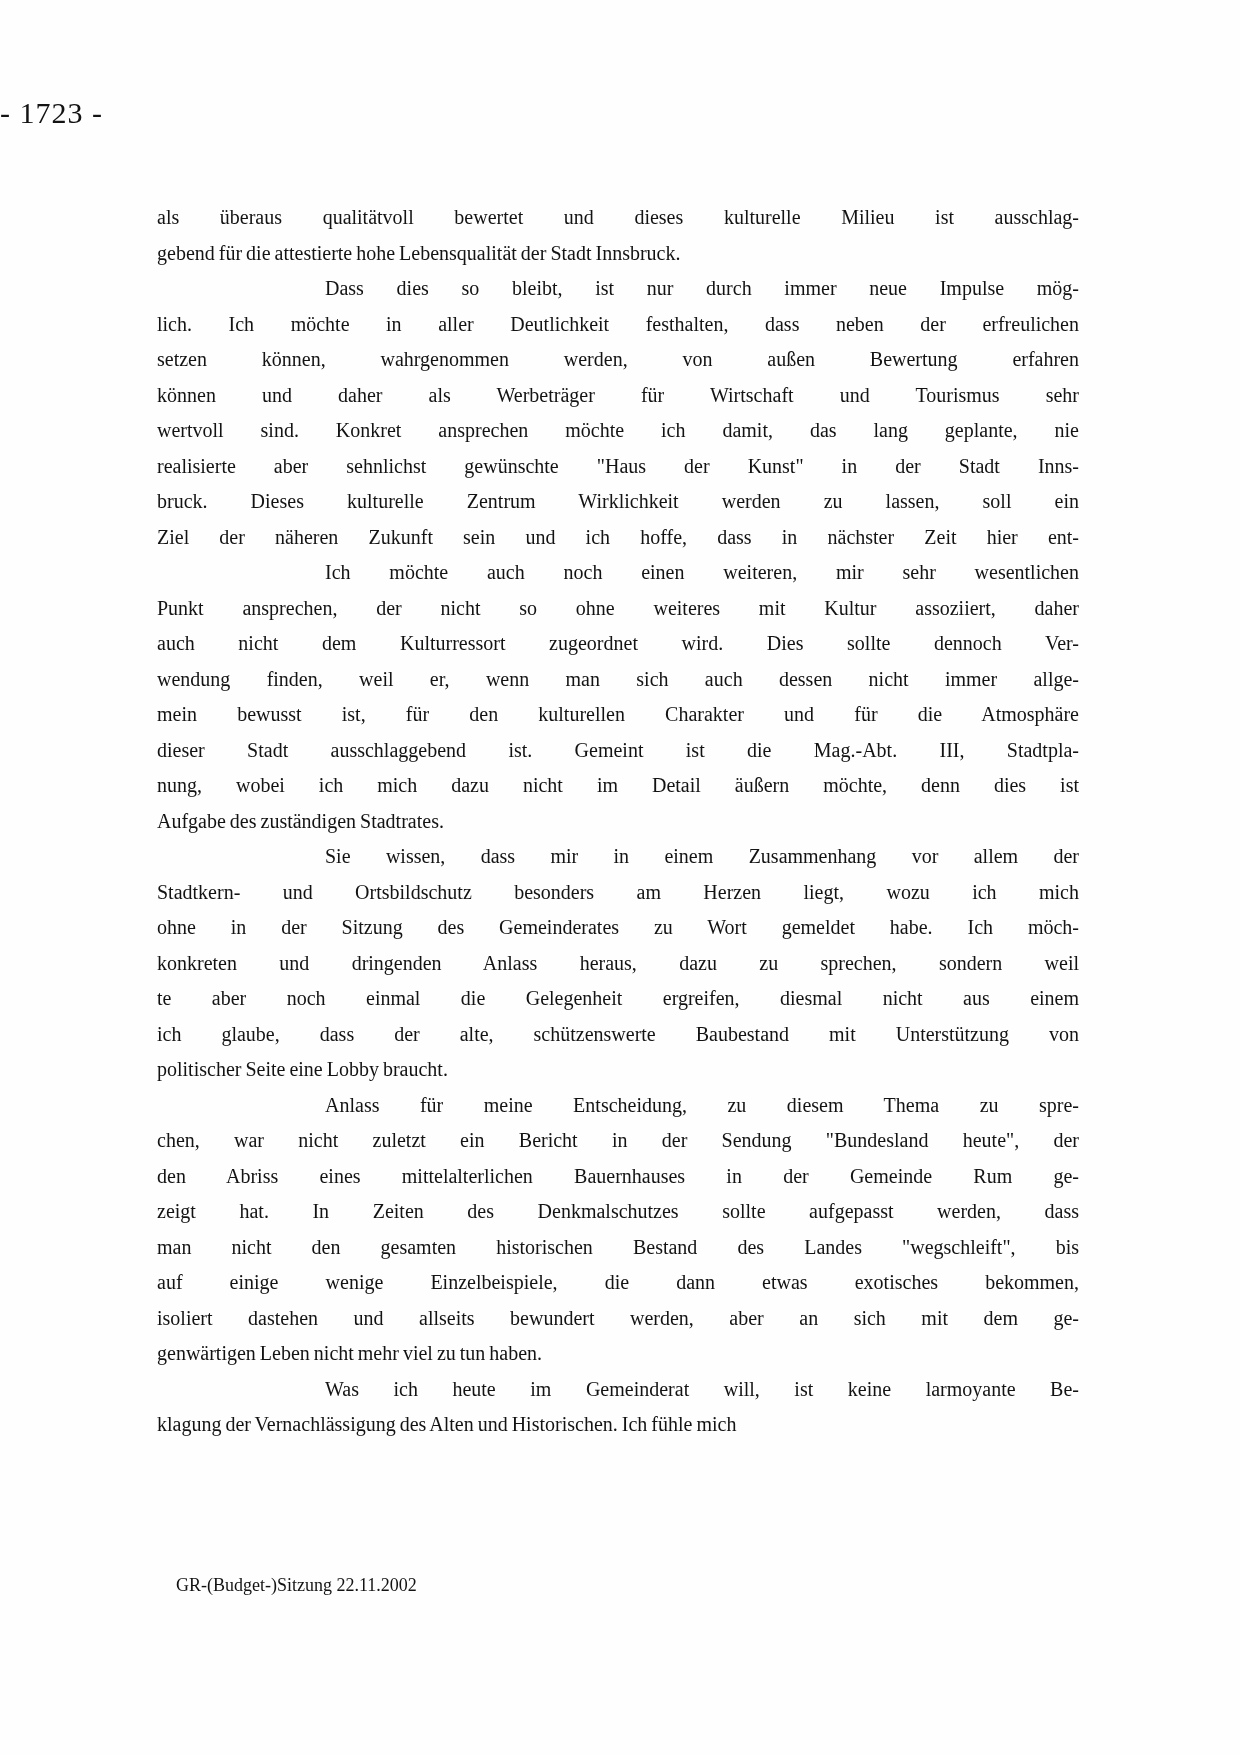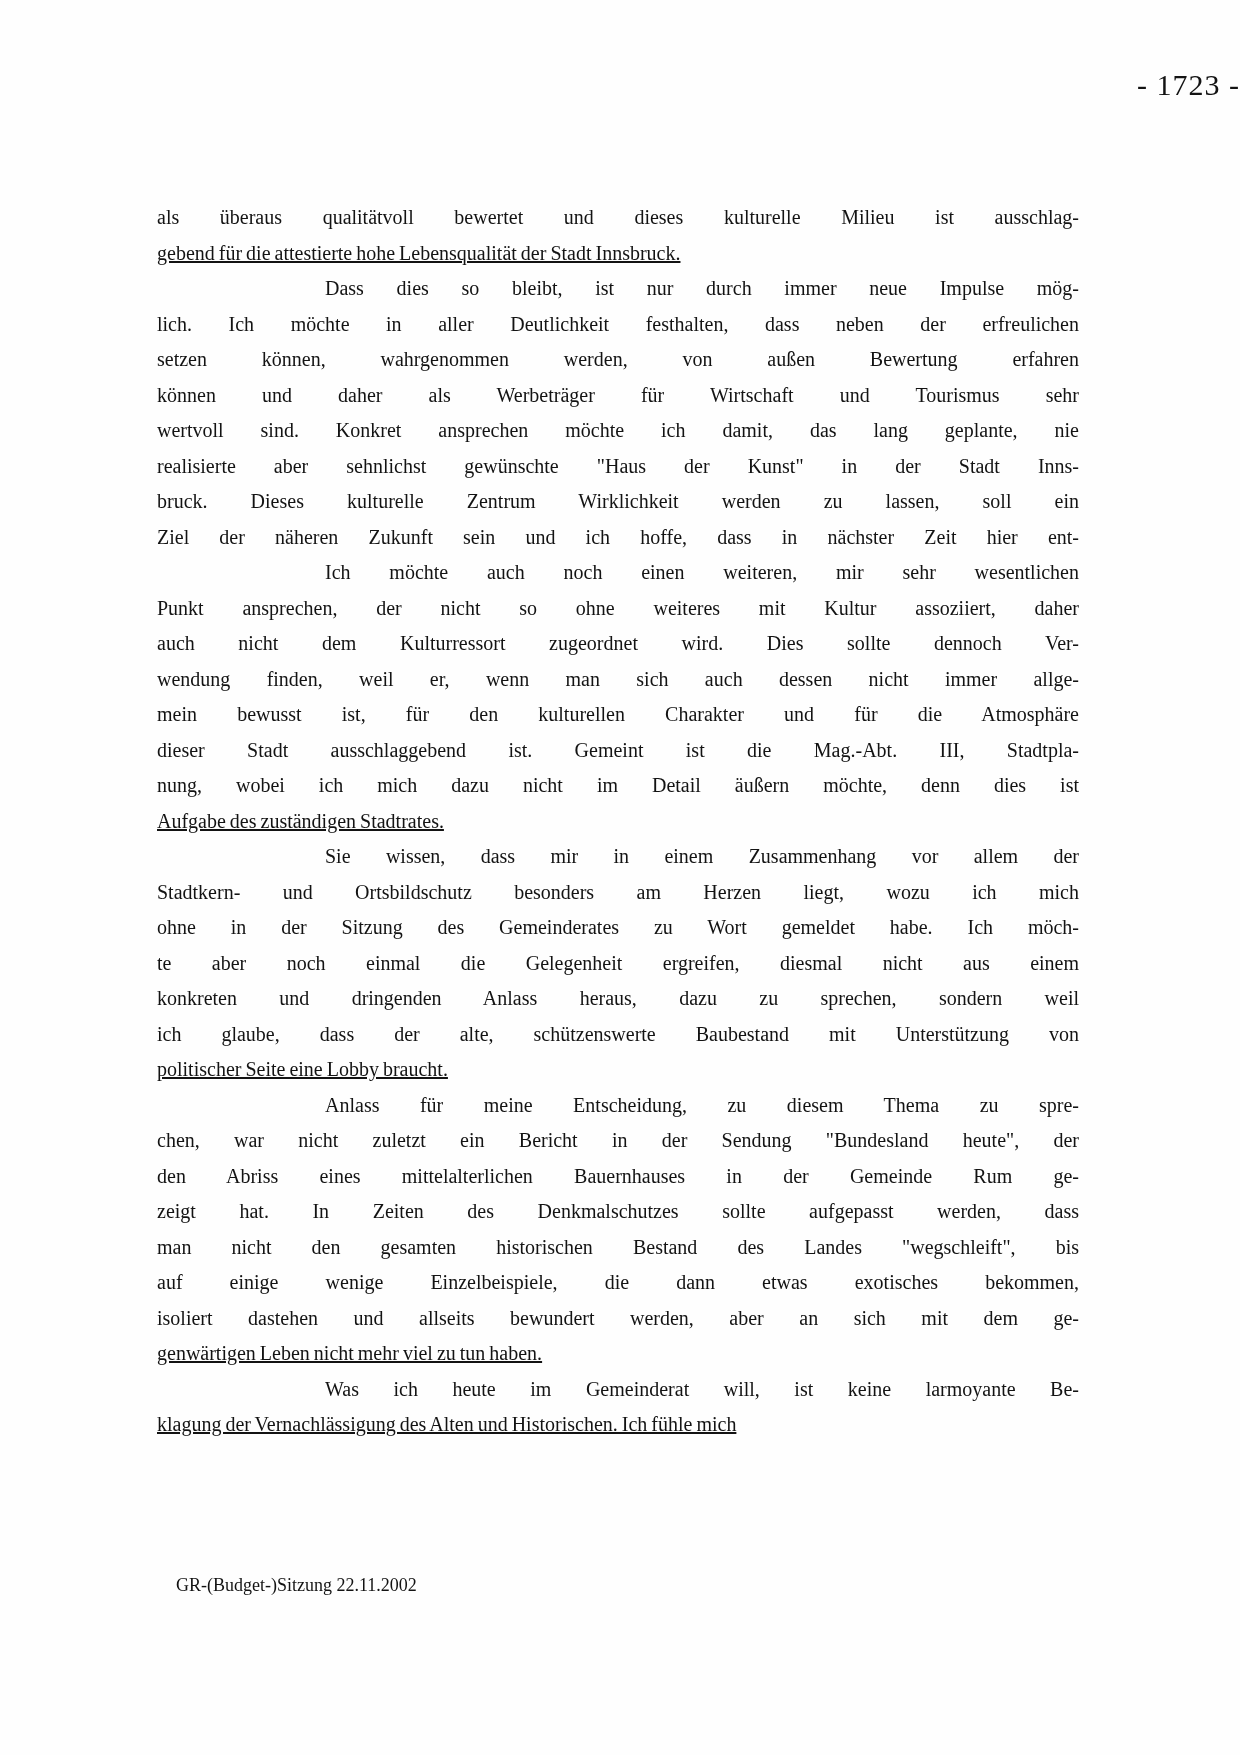--- a/index.html
+++ b/index.html
@@ -11,24 +11,24 @@
     position: relative;
     width: 1240px;
     height: 1755px;
     background: #fefefe;
     font-family: "Liberation Serif", "DejaVu Serif", serif;
     color: #131313;
     overflow: hidden;
   }
   .page-number {
     position: absolute;
-    top: 68px;
+    top: 96px;
     left: 0;
     width: 100%;
-    text-align: right;
+    text-align: left;
     font-size: 30px;
     letter-spacing: 1px;
   }
   .body-text {
     position: absolute;
     left: 157px;
     top: 200px;
     width: 922px;
     font-size: 20px;
     line-height: 35.5px;
@@ -36,21 +36,20 @@
   }
   .line {
     text-align: justify;
     text-align-last: justify;
     height: 35.5px;
     overflow: hidden;
   }
   .line.para-end {
     text-align: left;
     text-align-last: left;
-    text-decoration: underline;
   }
   .line.indent {
     text-indent: 168px;
   }
   .footer-note {
     position: absolute;
     left: 176px;
     top: 1575px;
     font-size: 18px;
     text-align: right;
@@ -77,22 +76,22 @@
       <div class="line">Punkt ansprechen, der nicht so ohne weiteres mit Kultur assoziiert, daher</div>
       <div class="line">auch nicht dem Kulturressort zugeordnet wird. Dies sollte dennoch Ver-</div>
       <div class="line">wendung finden, weil er, wenn man sich auch dessen nicht immer allge-</div>
       <div class="line">mein bewusst ist, für den kulturellen Charakter und für die Atmosphäre</div>
       <div class="line">dieser Stadt ausschlaggebend ist. Gemeint ist die Mag.-Abt. III, Stadtpla-</div>
       <div class="line">nung, wobei ich mich dazu nicht im Detail äußern möchte, denn dies ist</div>
       <div class="line para-end">Aufgabe des zuständigen Stadtrates.</div>
       <div class="line indent">Sie wissen, dass mir in einem Zusammenhang vor allem der</div>
       <div class="line">Stadtkern- und Ortsbildschutz besonders am Herzen liegt, wozu ich mich</div>
       <div class="line">ohne in der Sitzung des Gemeinderates zu Wort gemeldet habe. Ich möch-</div>
+      <div class="line">konkreten und dringenden Anlass heraus, dazu zu sprechen, sondern weil</div>
       <div class="line">te aber noch einmal die Gelegenheit ergreifen, diesmal nicht aus einem</div>
-      <div class="line">konkreten und dringenden Anlass heraus, dazu zu sprechen, sondern weil</div>
       <div class="line">ich glaube, dass der alte, schützenswerte Baubestand mit Unterstützung von</div>
       <div class="line para-end">politischer Seite eine Lobby braucht.</div>
       <div class="line indent">Anlass für meine Entscheidung, zu diesem Thema zu spre-</div>
       <div class="line">chen, war nicht zuletzt ein Bericht in der Sendung "Bundesland heute", der</div>
       <div class="line">den Abriss eines mittelalterlichen Bauernhauses in der Gemeinde Rum ge-</div>
       <div class="line">zeigt hat. In Zeiten des Denkmalschutzes sollte aufgepasst werden, dass</div>
       <div class="line">man nicht den gesamten historischen Bestand des Landes "wegschleift", bis</div>
       <div class="line">auf einige wenige Einzelbeispiele, die dann etwas exotisches bekommen,</div>
       <div class="line">isoliert dastehen und allseits bewundert werden, aber an sich mit dem ge-</div>
       <div class="line para-end">genwärtigen Leben nicht mehr viel zu tun haben.</div>

